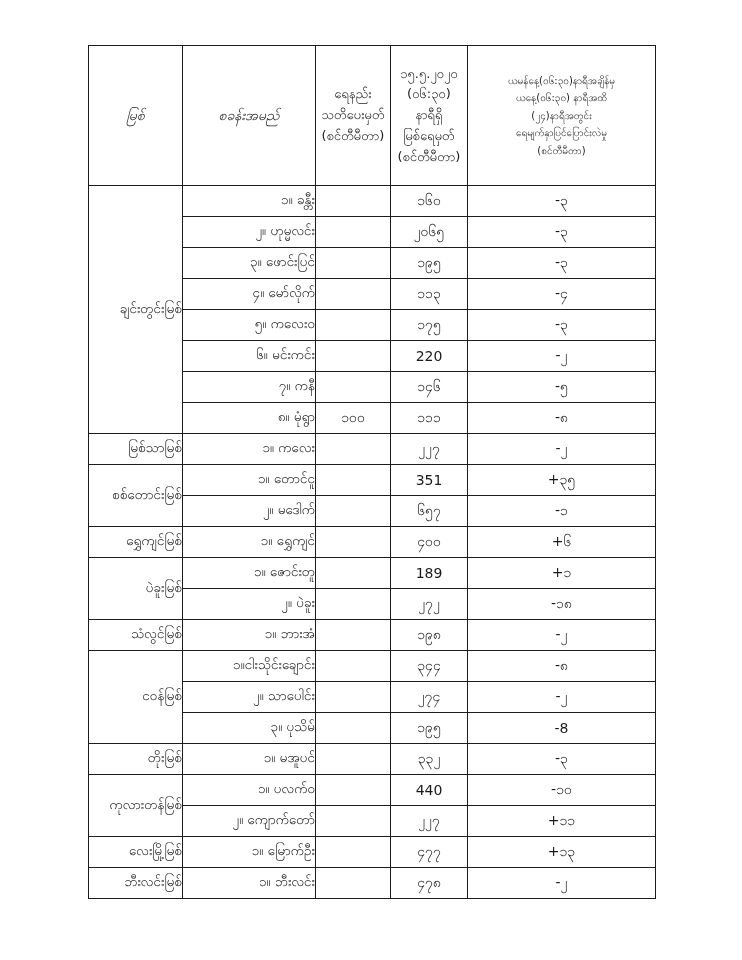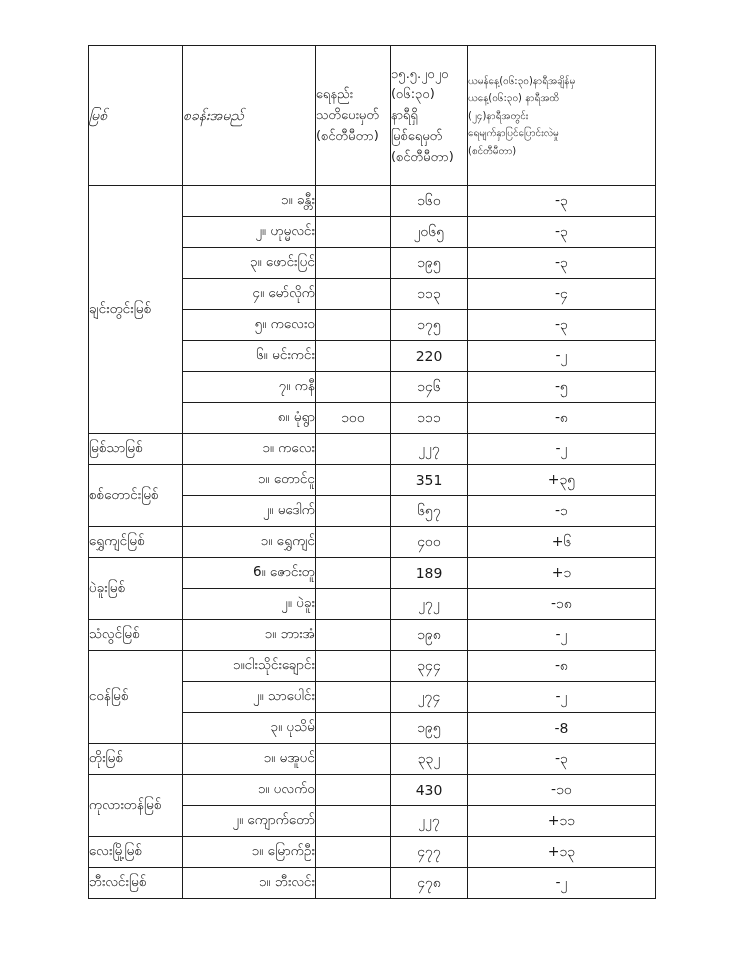--- a/index.html
+++ b/index.html
@@ -26,30 +26,30 @@
   }
   table.wl th, table.wl td {
     border: 1.5px solid #1c1c1c;
     padding: 0;
     overflow: hidden;
   }
   thead tr { height: 140px; }
   tbody tr { height: 31px; }
   th {
     font-weight: normal;
-    text-align: left;
+    text-align: center;
     vertical-align: middle;
     white-space: pre-line;
     font-size: 13px;
     line-height: 1.6;
   }
   th.h-river, th.h-station { font-size: 14px; font-style: italic; }
   th.h-change { font-size: 10px; line-height: 1.75; }
   td.river {
-    text-align: left;
+    text-align: right;
     vertical-align: middle;
     padding-left: 4px;
     font-size: 13.5px;
     white-space: nowrap;
   }
   td.station {
     text-align: right;
     vertical-align: middle;
     padding-left: 8px;
     font-size: 13.5px;
@@ -165,21 +165,21 @@
       </tr>
       <tr>
         <td class="river" rowspan="1">ရွှေကျင်မြစ်</td>
         <td class="station">၁။ ရွှေကျင်</td>
         <td class="num"></td>
         <td class="num">၄၀၀</td>
         <td class="num">+၆</td>
       </tr>
       <tr>
         <td class="river" rowspan="2">ပဲခူးမြစ်</td>
-        <td class="station">6။ ဇောင်းတူ</td>
+        <td class="station">၁။ ဇောင်းတူ</td>
         <td class="num"></td>
         <td class="num">189</td>
         <td class="num">+၁</td>
       </tr>
       <tr>
         <td class="station">၂။ ပဲခူး</td>
         <td class="num"></td>
         <td class="num">၂၇၂</td>
         <td class="num">-၁၈</td>
       </tr>
@@ -213,21 +213,21 @@
         <td class="river" rowspan="1">တိုးမြစ်</td>
         <td class="station">၁။ မအူပင်</td>
         <td class="num"></td>
         <td class="num">၃၃၂</td>
         <td class="num">-၃</td>
       </tr>
       <tr>
         <td class="river" rowspan="2">ကုလားတန်မြစ်</td>
         <td class="station">၁။ ပလက်ဝ</td>
         <td class="num"></td>
-        <td class="num">430</td>
+        <td class="num">440</td>
         <td class="num">-၁၀</td>
       </tr>
       <tr>
         <td class="station">၂။ ကျောက်တော်</td>
         <td class="num"></td>
         <td class="num">၂၂၇</td>
         <td class="num">+၁၁</td>
       </tr>
       <tr>
         <td class="river" rowspan="1">လေးမြို့မြစ်</td>

